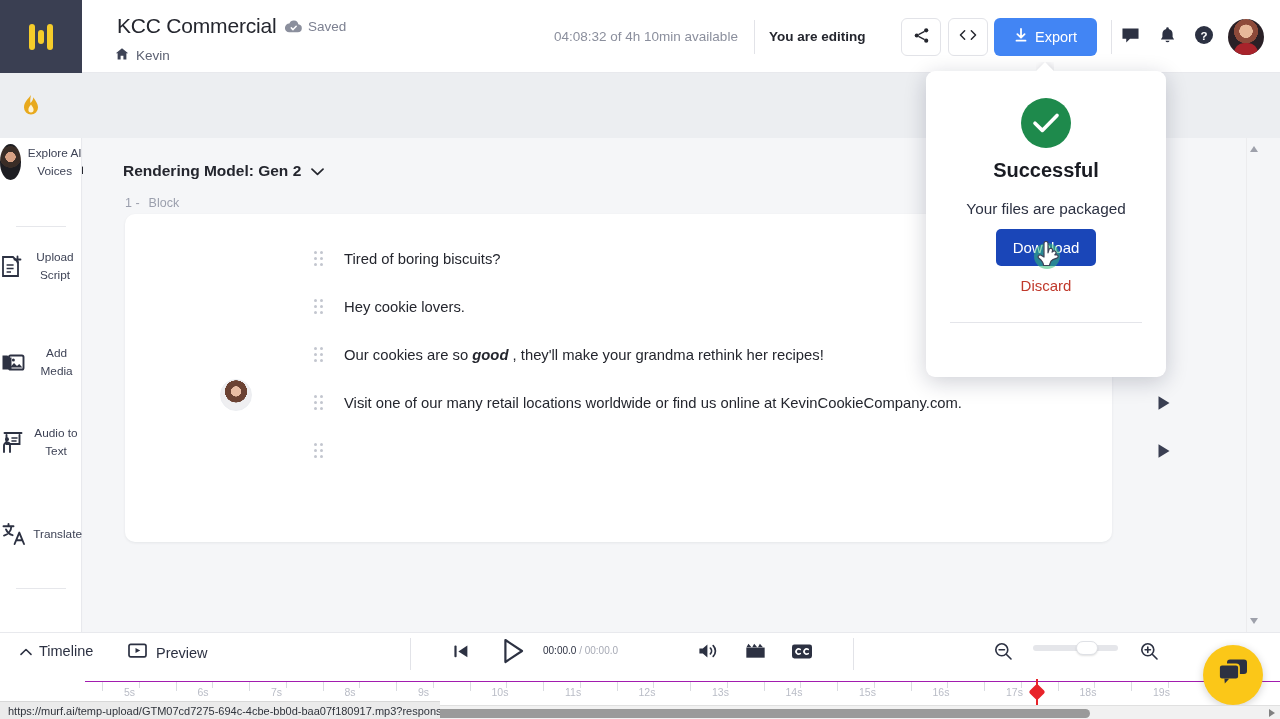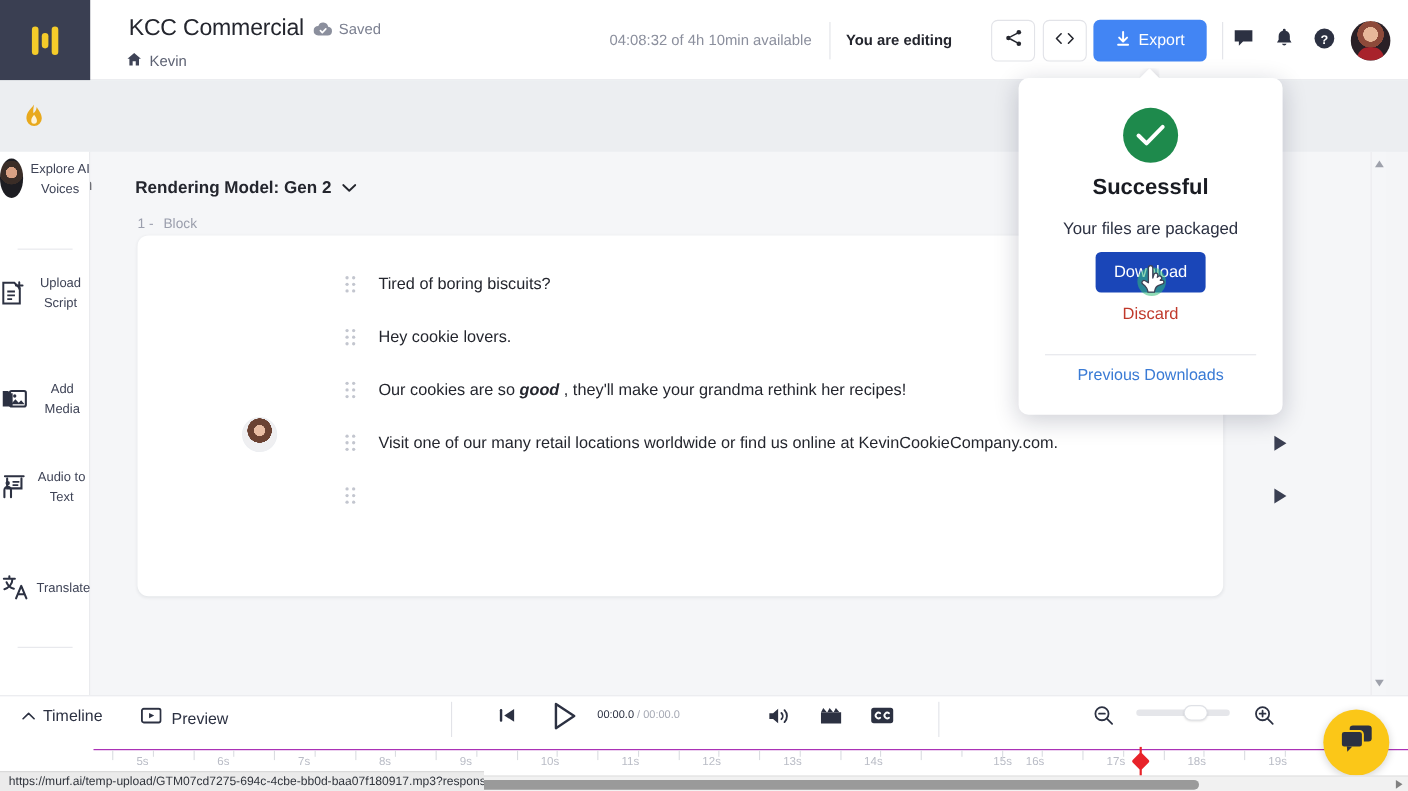--- a/index.html
+++ b/index.html
@@ -377,21 +377,20 @@
     <div class="pop-sub">Your files are packaged</div>
     <div class="dl-btn">Download</div>
     <span class="cursor-glow"></span>
     <span class="cursor-hand">
       <svg width="26" height="28" viewBox="0 0 26 28">
           <path d="M8 2.5c0-1.1.9-2 2-2s2 .9 2 2v9.3l1-3.2a1.8 1.8 0 1 1 3.5 1l-.4 1.5 1.1-.9a1.8 1.8 0 0 1 2.5 2.5l-.9 1.1 1.5-.2a1.8 1.8 0 0 1 .6 3.5l-4 1.5c-1.9.7-2.6 2.4-3 4.2l-.4 1.7H7.6l-.4-1.8c-.3-1.5-1-2.3-2-3.4L2.6 17a1.9 1.9 0 0 1 2.5-2.8L8 16z" fill="#fff" stroke="#3e4356" stroke-width="1.2" stroke-linejoin="round"></path>
         </svg>
     </span>
     <div class="discard">Discard</div>
     <div class="pop-div"></div>
-    <div class="prev-dl">Previous Downloads</div>
   </div>
 
   <div class="bottom"></div>
 
   <div class="tl-toggle">
     <span>
       <svg width="12" height="8" viewBox="0 0 12 8">
           <path d="M1 6.4L6 1.5l5 4.9" stroke="#2c3142" stroke-width="1.5" fill="none" stroke-linecap="round" stroke-linejoin="round"></path>
         </svg>
     </span>
@@ -509,21 +508,21 @@
       <span class="tick" style="left: 568.25px; height: 6px;"></span>
       <span class="tick-lbl" style="left: 553.5px;">12s</span>
       <span class="tick" style="left: 605px;"></span>
       <span class="tick" style="left: 641.75px; height: 6px;"></span>
       <span class="tick-lbl" style="left: 627px;">13s</span>
       <span class="tick" style="left: 678.5px;"></span>
       <span class="tick" style="left: 715.25px; height: 6px;"></span>
       <span class="tick-lbl" style="left: 700.5px;">14s</span>
       <span class="tick" style="left: 752px;"></span>
       <span class="tick" style="left: 788.75px; height: 6px;"></span>
-      <span class="tick-lbl" style="left: 774px; margin-left: 44px;">15s</span>
+      <span class="tick-lbl" style="left: 774px;">15s</span>
       <span class="tick" style="left: 825.5px;"></span>
       <span class="tick" style="left: 862.25px; height: 6px;"></span>
       <span class="tick-lbl" style="left: 847.5px;">16s</span>
       <span class="tick" style="left: 899px;"></span>
       <span class="tick" style="left: 935.75px; height: 6px;"></span>
       <span class="tick-lbl" style="left: 921px;">17s</span>
       <span class="tick" style="left: 972.5px;"></span>
       <span class="tick" style="left: 1009.25px; height: 6px;"></span>
       <span class="tick-lbl" style="left: 994.5px;">18s</span>
       <span class="tick" style="left: 1046px;"></span>

